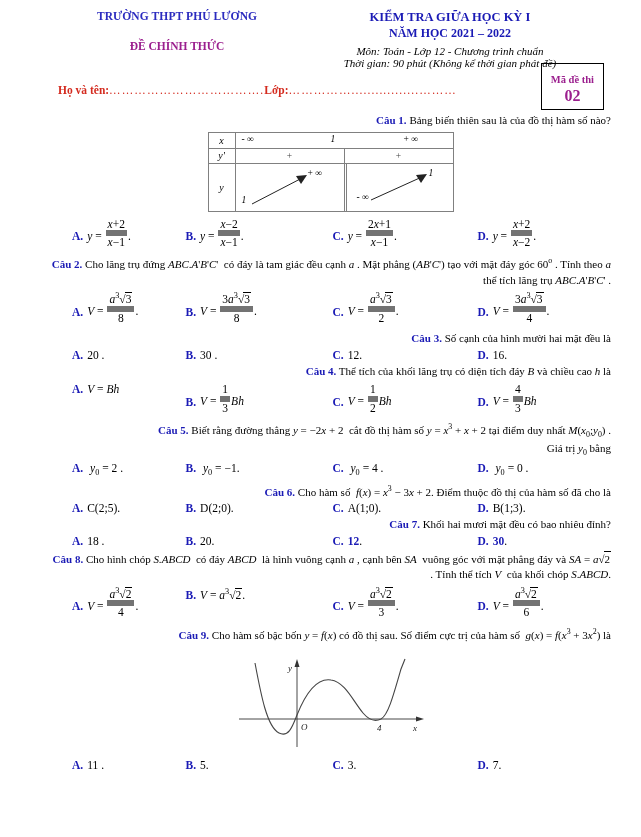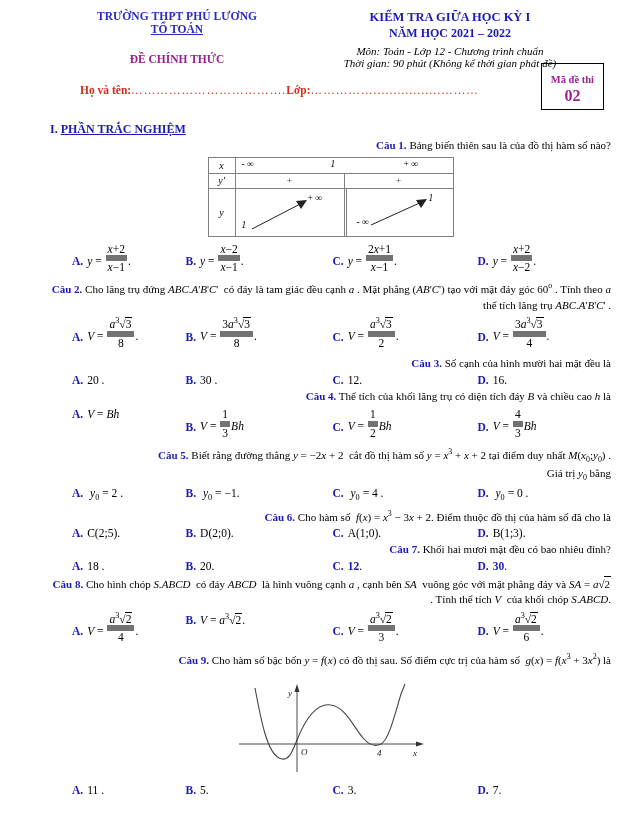--- a/index.html
+++ b/index.html
@@ -101,21 +101,21 @@
     font-size: 10.5px;
     white-space: nowrap;
   }
   .code-box .c-value {
     color: #9b1f8e;
     font-weight: bold;
     font-size: 16px;
   }
   .namerow {
     position: absolute;
-    left: 80px;
+    left: 58px;
     top: 84px;
     color: #d42b1f;
     font-weight: bold;
     font-size: 11.5px;
     white-space: nowrap;
   }
   .dots-a { letter-spacing: 1.1px; font-weight: normal; }
 
   
   .content {
@@ -239,21 +239,20 @@
 </style>
 </head>
 <body>
 
 <div class="page">
 
   <div class="header">
 
     <div class="hdr-left">
       <div class="school">TRƯỜNG THPT PHÚ LƯƠNG</div>
-      <div class="dept">TỔ TOÁN</div>
       <div class="official">ĐỀ CHÍNH THỨC</div>
     </div>
 
     <div class="hdr-right">
       <div class="exam-title">KIỂM TRA GIỮA HỌC KỲ I</div>
       <div class="exam-year">NĂM HỌC 2021 – 2022</div>
       <div class="exam-sub">Môn: Toán - Lớp 12 - Chương trình chuẩn</div>
       <div class="exam-time">Thời gian: 90 phút (Không kể thời gian phát đề)</div>
     </div>
 
@@ -262,24 +261,20 @@
       <div class="c-value">02</div>
     </div>
 
     <div class="namerow">
       <span>Họ và tên:</span><span class="dots-a">……………………………….</span><span>Lớp:</span><span class="dots-a">…………….................………</span>
     </div>
   </div>
 
   <div class="content">
 
-    <div class="section-head">
-      <span>I.</span>
-      <span class="u">PHẦN TRẮC NGHIỆM</span>
-    </div>
 
     <div class="q">
       <span class="qlabel">Câu 1.</span>
       <span class="qtext">Bảng biến thiên sau là của đồ thị hàm số nào?</span>
     </div>
 
     <div class="bbt-wrap">
       <table class="bbt">
         <tbody>
             <tr class="r1">

